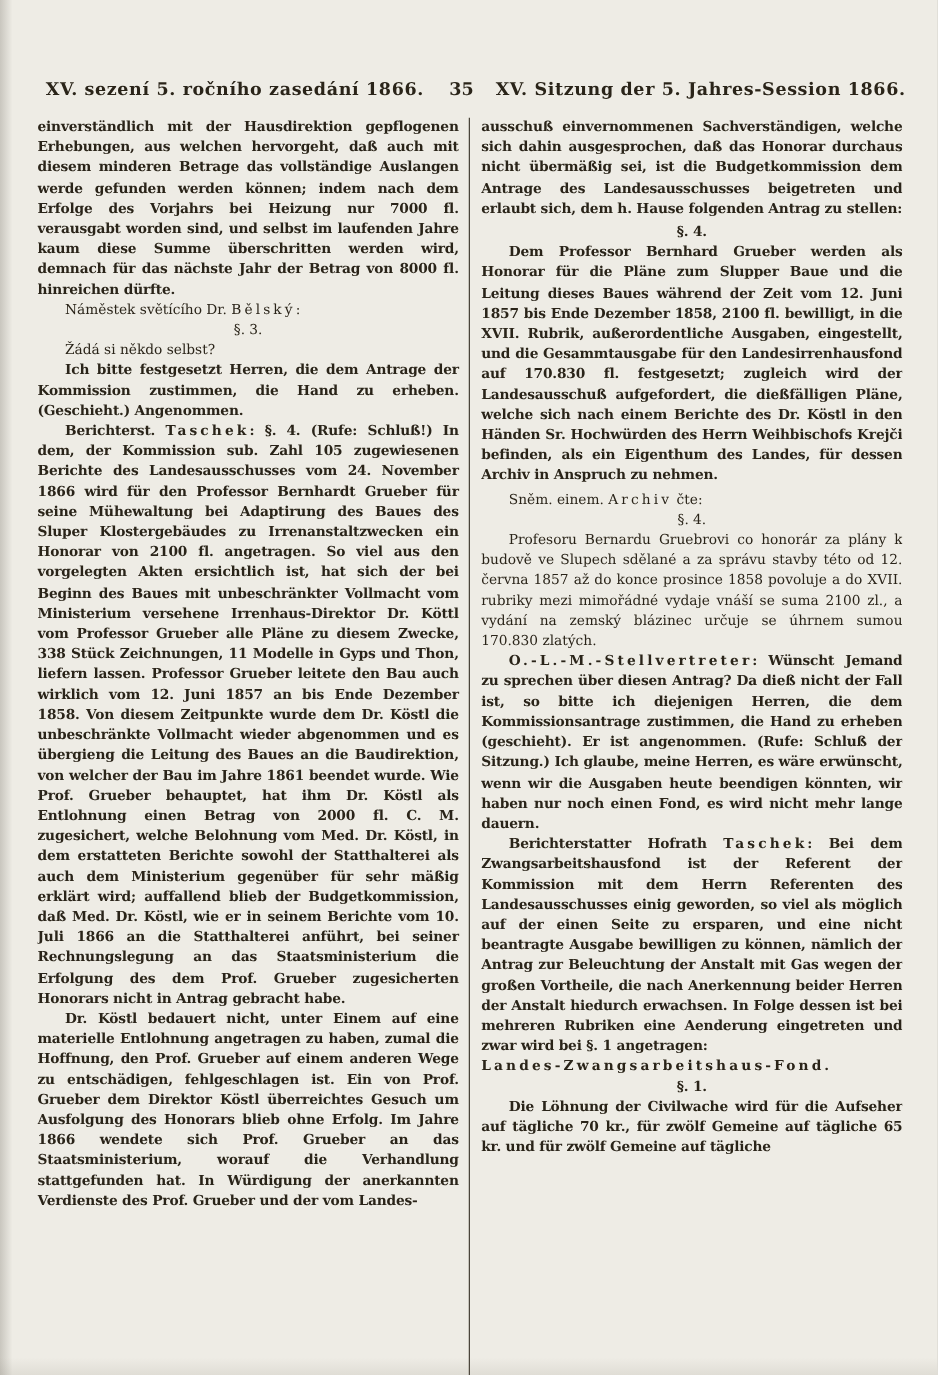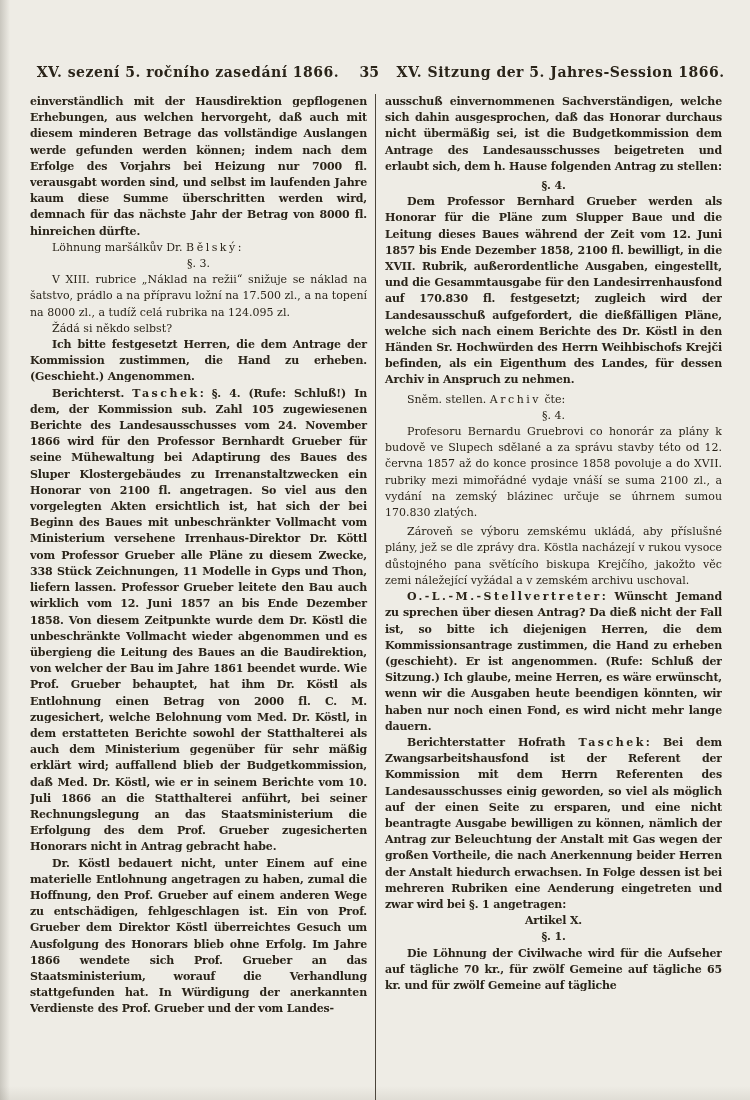--- a/index.html
+++ b/index.html
@@ -68,37 +68,35 @@
 
   <header class="running-head">
     <div class="h-left">XV. sezení 5. ročního zasedání 1866.</div>
     <div class="h-num">35</div>
     <div class="h-right">XV. Sitzung der 5. Jahres-Session 1866.</div>
   </header>
 
   <div class="columns">
     <div class="col col-left" id="col-left">
         <p class="para fraktur"><span>einverständlich mit der Hausdirektion gepflogenen Erhebungen, aus welchen hervorgeht, daß auch mit diesem minderen Betrage das vollständige Auslangen werde gefunden werden können; indem nach dem Erfolge des Vorjahrs bei Heizung nur 7000 fl. verausgabt worden sind, und selbst im laufenden Jahre kaum diese Summe überschritten werden wird, demnach für das nächste Jahr der Betrag von 8000 fl. hinreichen dürfte.</span></p>
-        <p class="para antiqua indent"><span>Löhnung maršálkův Dr. </span><span class="sp">Bělský</span><span>:</span></p>
+        <p class="para antiqua indent"><span>Náměstek světícího Dr. </span><span class="sp">Bělský</span><span>:</span></p>
         <p class="para antiqua a-center"><span>§. 3.</span></p>
-        <p class="para antiqua indent"><span>V XIII. rubrice „Náklad na režii“ snižuje se náklad na šatstvo, prádlo a na přípravu ložní na 17.500 zl., a na topení na 8000 zl., a tudíž celá rubrika na 124.095 zl.</span></p>
         <p class="para antiqua indent"><span>Žádá si někdo selbst?</span></p>
         <p class="para fraktur indent"><span>Ich bitte festgesetzt Herren, die dem Antrage der Kommission zustimmen, die Hand zu erheben. (Geschieht.) Angenommen.</span></p>
         <p class="para fraktur indent"><span>Berichterst. </span><span class="sp">Taschek</span><span>: §. 4. (Rufe: Schluß!) In dem, der Kommission sub. Zahl 105 zugewiesenen Berichte des Landesausschusses vom 24. November 1866 wird für den Professor Bernhardt Grueber für seine Mühewaltung bei Adaptirung des Baues des Sluper Klostergebäudes zu Irrenanstaltzwecken ein Honorar von 2100 fl. angetragen. So viel aus den vorgelegten Akten ersichtlich ist, hat sich der bei Beginn des Baues mit unbeschränkter Vollmacht vom Ministerium versehene Irrenhaus-Direktor Dr. Köttl vom Professor Grueber alle Pläne zu diesem Zwecke, 338 Stück Zeichnungen, 11 Modelle in Gyps und Thon, liefern lassen. Professor Grueber leitete den Bau auch wirklich vom 12. Juni 1857 an bis Ende Dezember 1858. Von diesem Zeitpunkte wurde dem Dr. Köstl die unbeschränkte Vollmacht wieder abgenommen und es übergieng die Leitung des Baues an die Baudirektion, von welcher der Bau im Jahre 1861 beendet wurde. Wie Prof. Grueber behauptet, hat ihm Dr. Köstl als Entlohnung einen Betrag von 2000 fl. C. M. zugesichert, welche Belohnung vom Med. Dr. Köstl, in dem erstatteten Berichte sowohl der Statthalterei als auch dem Ministerium gegenüber für sehr mäßig erklärt wird; auffallend blieb der Budgetkommission, daß Med. Dr. Köstl, wie er in seinem Berichte vom 10. Juli 1866 an die Statthalterei anführt, bei seiner Rechnungslegung an das Staatsministerium die Erfolgung des dem Prof. Grueber zugesicherten Honorars nicht in Antrag gebracht habe.</span></p>
         <p class="para fraktur indent"><span>Dr. Köstl bedauert nicht, unter Einem auf eine materielle Entlohnung angetragen zu haben, zumal die Hoffnung, den Prof. Grueber auf einem anderen Wege zu entschädigen, fehlgeschlagen ist. Ein von Prof. Grueber dem Direktor Köstl überreichtes Gesuch um Ausfolgung des Honorars blieb ohne Erfolg. Im Jahre 1866 wendete sich Prof. Grueber an das Staatsministerium, worauf die Verhandlung stattgefunden hat. In Würdigung der anerkannten Verdienste des Prof. Grueber und der vom Landes-</span></p>
       </div>
     <div class="divider"></div>
     <div class="col col-right" id="col-right">
         <p class="para fraktur"><span>ausschuß einvernommenen Sachverständigen, welche sich dahin ausgesprochen, daß das Honorar durchaus nicht übermäßig sei, ist die Budgetkommission dem Antrage des Landesausschusses beigetreten und erlaubt sich, dem h. Hause folgenden Antrag zu stellen:</span></p>
         <p class="para fraktur a-center gap-above"><span>§. 4.</span></p>
         <p class="para fraktur indent"><span>Dem Professor Bernhard Grueber werden als Honorar für die Pläne zum Slupper Baue und die Leitung dieses Baues während der Zeit vom 12. Juni 1857 bis Ende Dezember 1858, 2100 fl. bewilligt, in die XVII. Rubrik, außerordentliche Ausgaben, eingestellt, und die Gesammtausgabe für den Landesirrenhausfond auf 170.830 fl. festgesetzt; zugleich wird der Landesausschuß aufgefordert, die dießfälligen Pläne, welche sich nach einem Berichte des Dr. Köstl in den Händen Sr. Hochwürden des Herrn Weihbischofs Krejči befinden, als ein Eigenthum des Landes, für dessen Archiv in Anspruch zu nehmen.</span></p>
-        <p class="para antiqua indent gap-above"><span>Sněm. stellen. </span><span class="sp">Archiv</span><span> čte:</span></p>
+        <p class="para antiqua indent gap-above"><span>Sněm. einem. </span><span class="sp">Archiv</span><span> čte:</span></p>
         <p class="para antiqua a-center"><span>§. 4.</span></p>
         <p class="para antiqua indent"><span>Profesoru Bernardu Gruebrovi co honorár za plány k budově ve Slupech sdělané a za správu stavby této od 12. června 1857 až do konce prosince 1858 povoluje a do XVII. rubriky mezi mimořádné vydaje vnáší se suma 2100 zl., a vydání na zemský blázinec určuje se úhrnem sumou 170.830 zlatých.</span></p>
-        <p class="para antiqua indent gap-above"><span>Zároveň se výboru zemskému ukládá, aby příslušné plány, jež se dle zprávy dra. Köstla nacházejí v rukou vysoce důstojného pana světícího biskupa Krejčího, jakožto věc zemi náležející vyžádal a v zemském archivu uschoval.</span></p>
         <p class="para fraktur indent"><span class="sp">O.-L.-M.-Stellvertreter</span><span>: Wünscht Jemand zu sprechen über diesen Antrag? Da dieß nicht der Fall ist, so bitte ich diejenigen Herren, die dem Kommissionsantrage zustimmen, die Hand zu erheben (geschieht). Er ist angenommen. (Rufe: Schluß der Sitzung.) Ich glaube, meine Herren, es wäre erwünscht, wenn wir die Ausgaben heute beendigen könnten, wir haben nur noch einen Fond, es wird nicht mehr lange dauern.</span></p>
         <p class="para fraktur indent"><span>Berichterstatter Hofrath </span><span class="sp">Taschek</span><span>: Bei dem Zwangsarbeitshausfond ist der Referent der Kommission mit dem Herrn Referenten des Landesausschusses einig geworden, so viel als möglich auf der einen Seite zu ersparen, und eine nicht beantragte Ausgabe bewilligen zu können, nämlich der Antrag zur Beleuchtung der Anstalt mit Gas wegen der großen Vortheile, die nach Anerkennung beider Herren der Anstalt hiedurch erwachsen. In Folge dessen ist bei mehreren Rubriken eine Aenderung eingetreten und zwar wird bei §. 1 angetragen:</span></p>
-        <p class="para fraktur a-center"><span>Artikel X.</span></p>
+        <p class="para fraktur"><span class="sp">Landes-Zwangsarbeitshaus-Fond.</span></p>
         <p class="para fraktur a-center"><span>§. 1.</span></p>
         <p class="para fraktur indent"><span>Die Löhnung der Civilwache wird für die Aufseher auf tägliche 70 kr., für zwölf Gemeine auf tägliche 65 kr. und für zwölf Gemeine auf tägliche</span></p>
       </div>
   </div>
 </div>
 
 </body></html>

